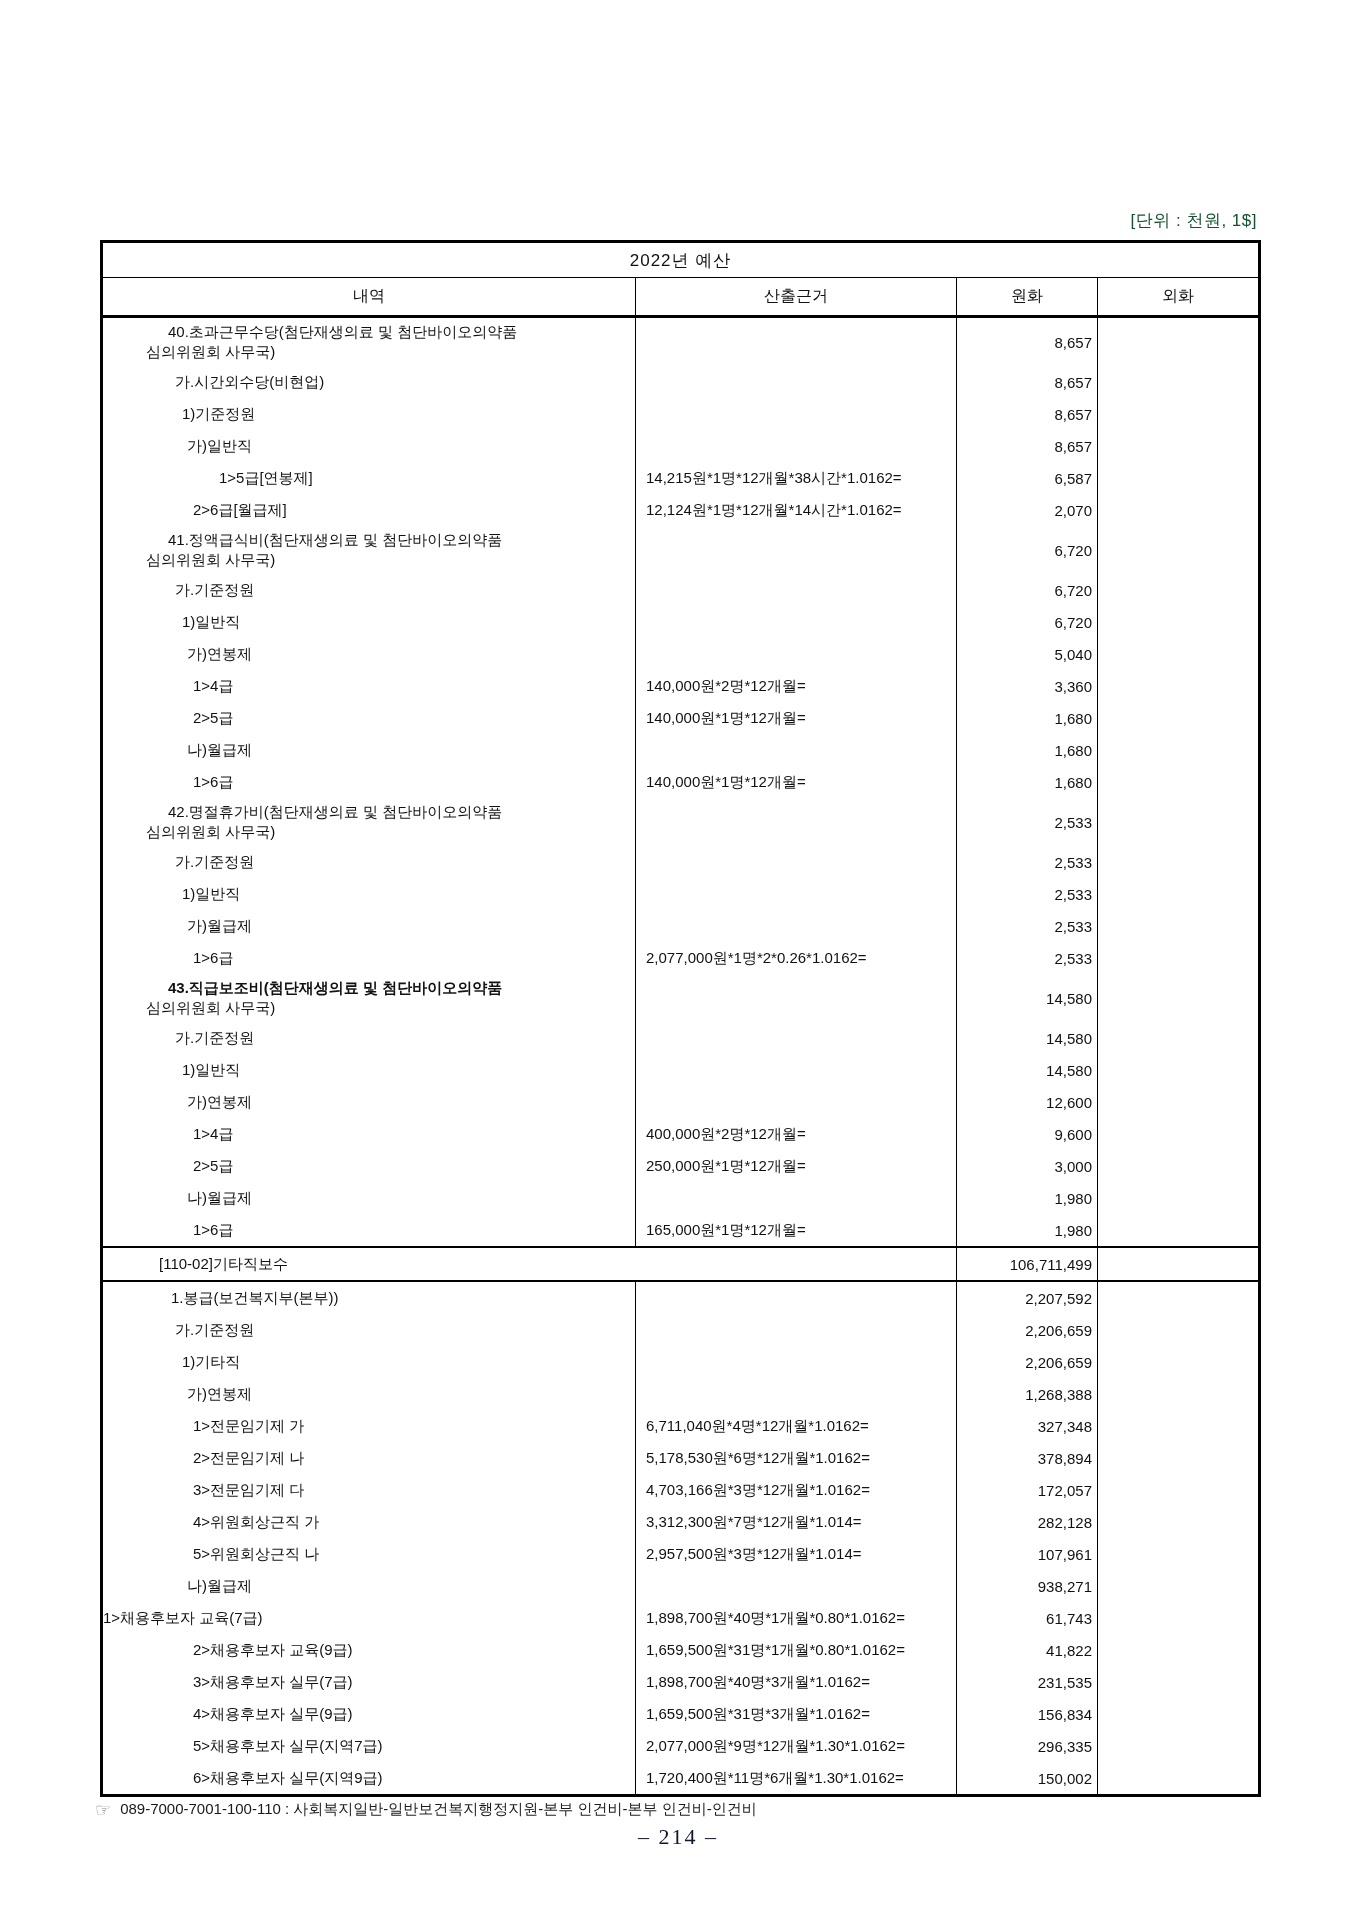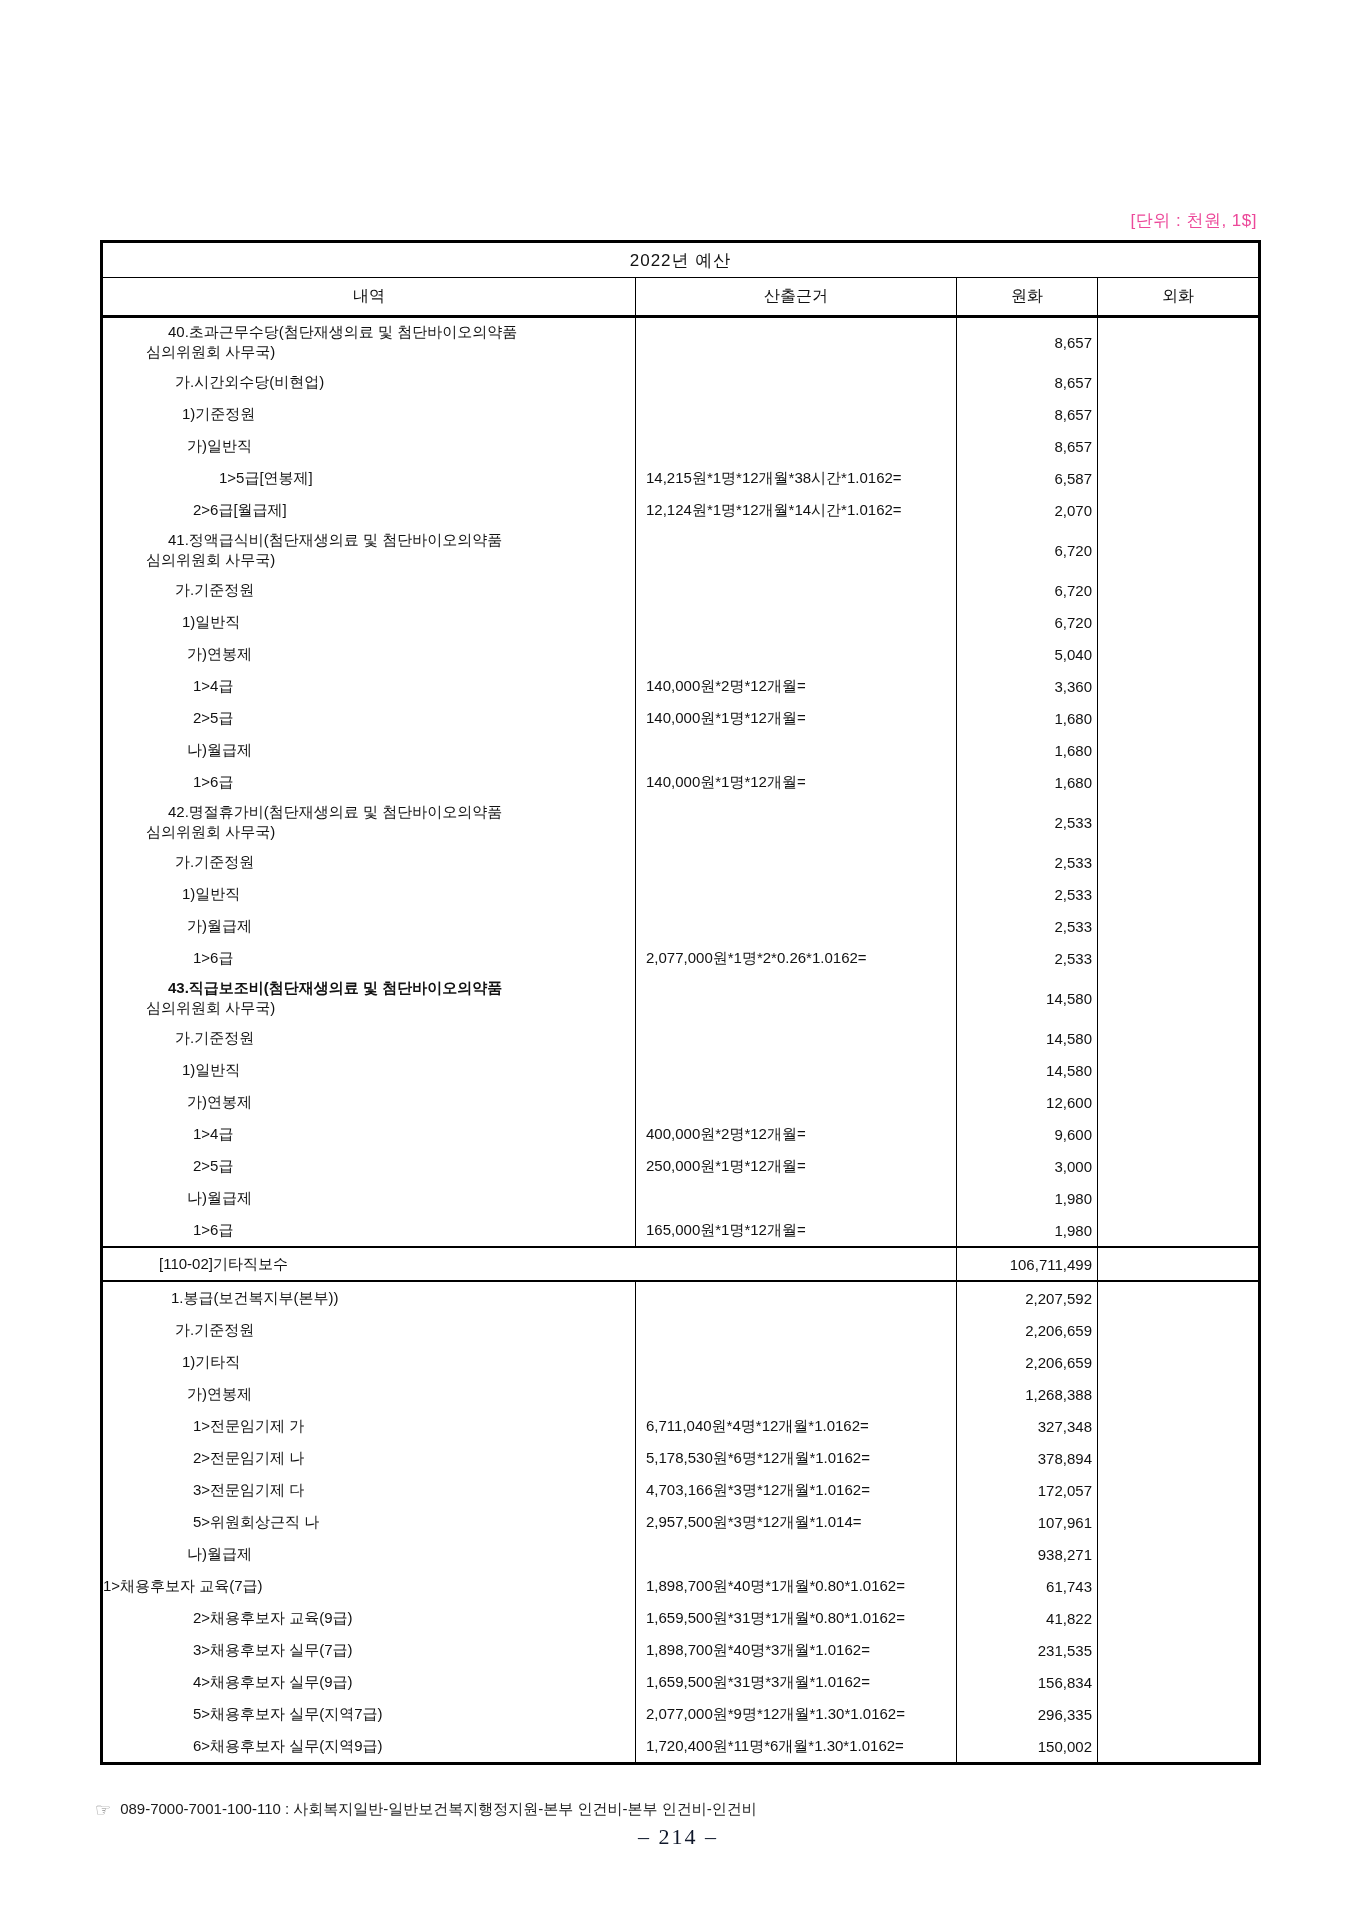--- a/index.html
+++ b/index.html
@@ -9,21 +9,21 @@
     background:#ffffff;
     font-family:"Liberation Sans","DejaVu Sans",sans-serif;
     color:#111;
     overflow:hidden;
   }
   .unit-label{
     position:absolute;
     top:209px;right:99px;
     font-size:17px;
     letter-spacing:0.5px;
-    color:#ec4899;
+    color:#14532d;
   }
   .budget-table{
     position:absolute;
     left:100px;top:240px;
     width:1161px;
     border:3px solid #000;
     box-sizing:border-box;
     background:#fff;
   }
   .title-row{
@@ -396,20 +396,28 @@
         <div class="row">
     <div class="c c1">
             <div class="lline" style="padding-left: 90px;">3&gt;전문임기제 다</div>
           </div>
     <div class="c c2">4,703,166원*3명*12개월*1.0162=</div>
     <div class="c c3">172,057</div>
     <div class="c c4"></div>
   </div>
         <div class="row">
     <div class="c c1">
+            <div class="lline" style="padding-left: 90px;">4&gt;위원회상근직 가</div>
+          </div>
+    <div class="c c2">3,312,300원*7명*12개월*1.014=</div>
+    <div class="c c3">282,128</div>
+    <div class="c c4"></div>
+  </div>
+        <div class="row">
+    <div class="c c1">
             <div class="lline" style="padding-left: 90px;">5&gt;위원회상근직 나</div>
           </div>
     <div class="c c2">2,957,500원*3명*12개월*1.014=</div>
     <div class="c c3">107,961</div>
     <div class="c c4"></div>
   </div>
         <div class="row">
     <div class="c c1">
             <div class="lline" style="padding-left: 84px;">나)월급제</div>
           </div>

